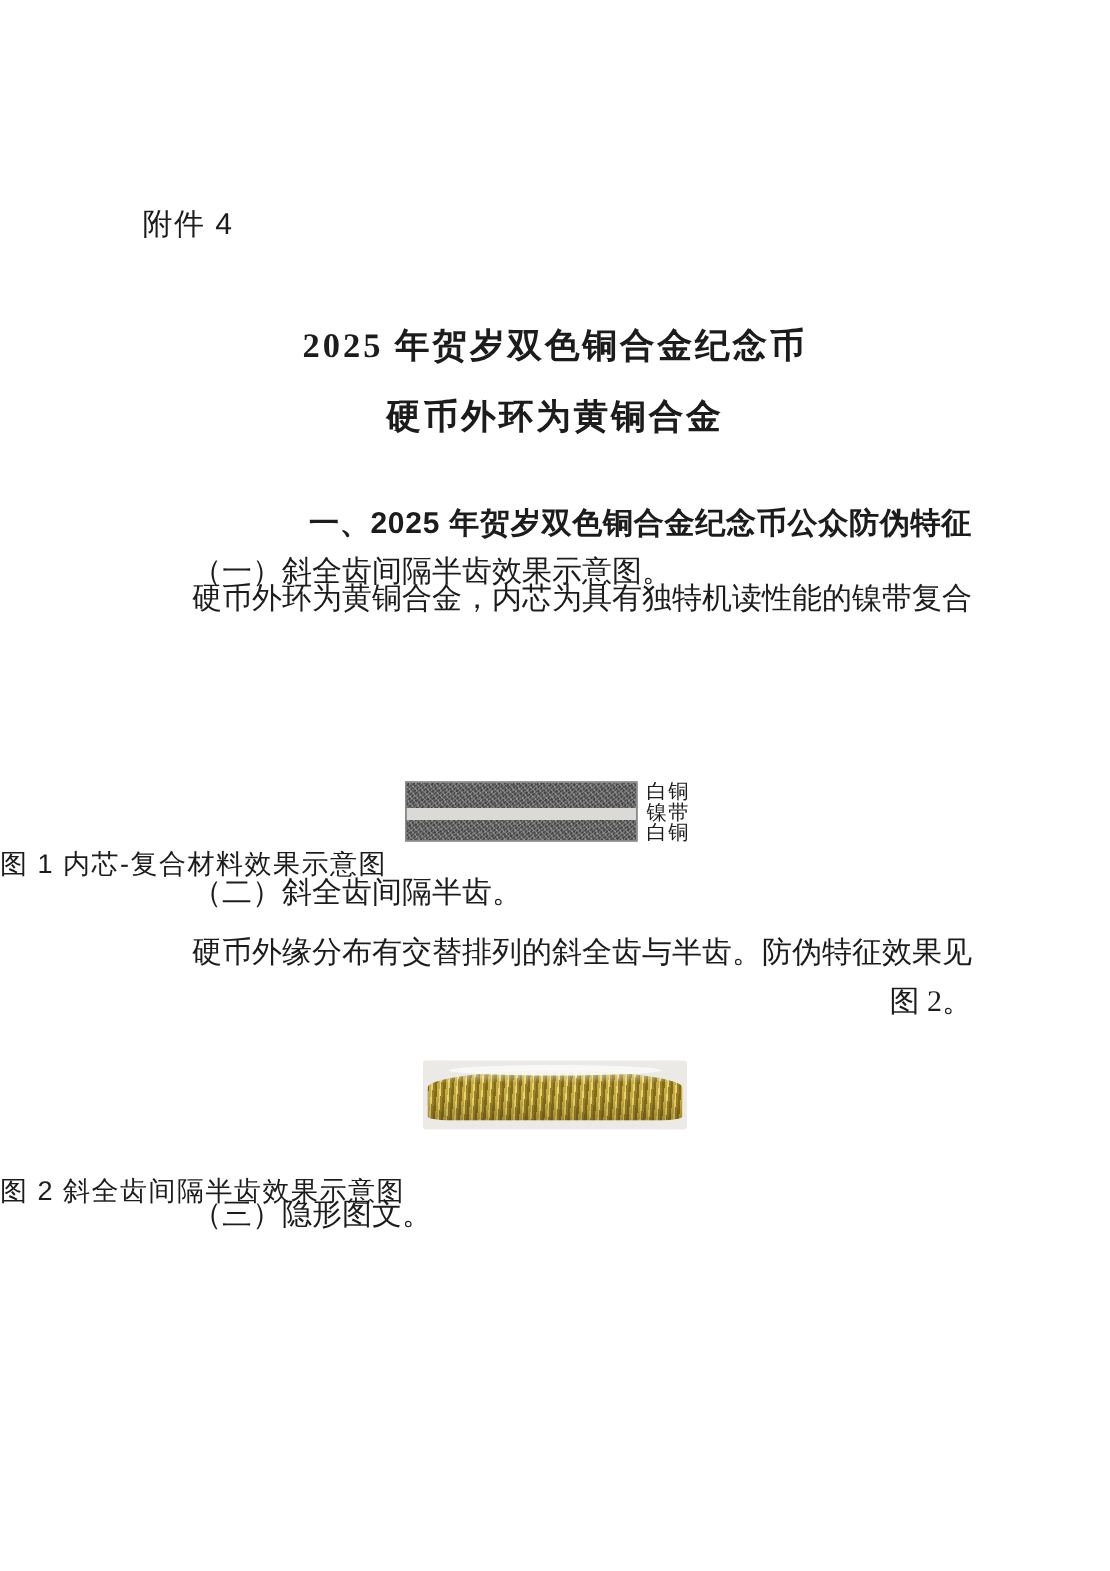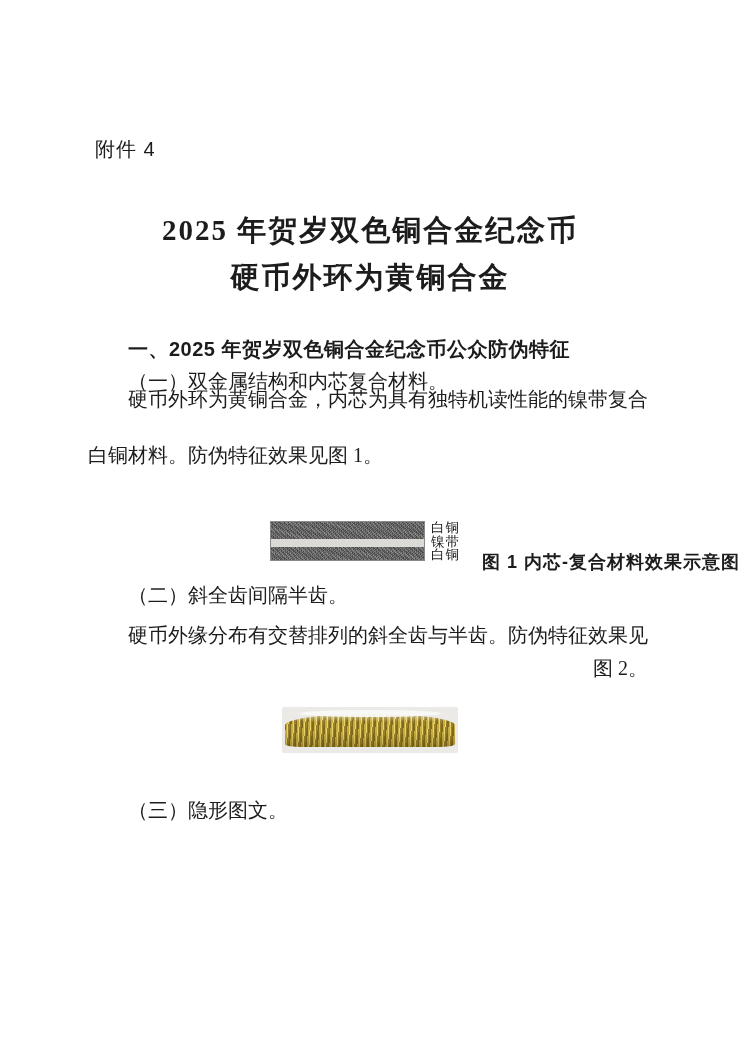--- a/index.html
+++ b/index.html
@@ -17,21 +17,21 @@
     top:136px;left:95px;
     font-family:"Liberation Sans", sans-serif;
     font-size:20px;
     letter-spacing:1px;
   }
   .title{
     top:207px;left:0;width:740px;
     text-align:center;
     font-family:"Liberation Serif", serif;
     font-weight:bold;
-    font-size:29px;
+    font-size:23px;
     line-height:47px;
     letter-spacing:2px;
     margin:0;
   }
   .title span{display:block;}
 
   .bodyline{
     left:88px;width:560px;
     font-size:20px;
     line-height:23px;
@@ -42,21 +42,21 @@
     text-align:justify;
     text-align-last:justify;
   }
   .indent{text-indent:40px;}
 
   .sec-heading{
     font-family:"Liberation Sans", sans-serif;
     font-weight:bold;
     letter-spacing:0.5px;
   }
-  .h1pos{top:338px;}
+  .h1pos{top:338px;text-align:right;}
   .i1pos{top:370px;}
   .p1l1{top:388px;}
   .p1l2{top:444px;}
   .i2pos{top:584px;}
   .p2l1{top:624px;}
   .p2l2{top:657px;text-align:right;}
   .i3pos{top:799px;}
   .p3l1{top:837px;}
   .p3l2{top:871px;margin-top:32px;}
 
@@ -77,25 +77,26 @@
     margin-left:6px;
     font-size:13.5px;
     line-height:13.6px;
     letter-spacing:1px;
     white-space:nowrap;
   }
   .fig1-labels span{display:block;}
 
   .fig-caption{
     left:0;width:740px;
-    text-align:right;
+    text-align:left;
     font-family:"Liberation Sans", sans-serif;
-    font-weight:bold;
+    font-weight:normal;
     font-size:18px;
     letter-spacing:1px;
+    margin-top:14px;
   }
   .cap1{top:550px;}
   .cap2{top:768px;}
 
   
   .fig2{
     top:707px;left:282px;width:176px;height:46px;
     background:#eceae6;
     border-radius:2px;
   }
@@ -128,43 +129,43 @@
 
   <div class="abs attachment">附件 4</div>
 
   <h1 class="abs title">
     <span>2025 年贺岁双色铜合金纪念币</span>
     <span>硬币外环为黄铜合金</span>
   </h1>
 
   <div class="abs bodyline sec-heading indent h1pos">一、2025 年贺岁双色铜合金纪念币公众防伪特征</div>
 
-  <div class="abs bodyline indent i1pos">（一）双金属结构和内芯复合材料。</div>
+  <div class="abs bodyline indent i1pos">（一）斜全齿间隔半齿效果示意图。</div>
 
   <div class="abs bodyline just indent p1l1">硬币外环为黄铜合金，内芯为具有独特机读性能的镍带复合</div>
-  <div class="abs bodyline p1l2">白铜材料。防伪特征效果见图 1。</div>
 
   <div class="abs fig1">
     <div class="fig1-img"></div>
     <div class="fig1-labels">
       <span>白铜</span>
       <span>镍带</span>
       <span>白铜</span>
     </div>
   </div>
   <div class="abs fig-caption cap1">图 1 内芯-复合材料效果示意图</div>
 
   <div class="abs bodyline just indent p2l1">硬币外缘分布有交替排列的斜全齿与半齿。防伪特征效果见</div>
 
   <div class="abs bodyline indent i2pos">（二）斜全齿间隔半齿。</div>
   <div class="abs bodyline p2l2">图 2。</div>
 
   <div class="abs fig2">
     <div class="coin-band"></div>
   </div>
+  <div class="abs fig-caption cap2">图 2 斜全齿间隔半齿效果示意图</div>
 
   <div class="abs bodyline indent i3pos">（三）隐形图文。</div>
 
   <div class="abs bodyline just p3l2">观察到两组由 3 个 “10” 和 “RMB” 构成的隐形图文。防伪特征效</div>
 
   <div class="abs page-number">— 12 —</div>
 
 </div>
 
 </body></html>

